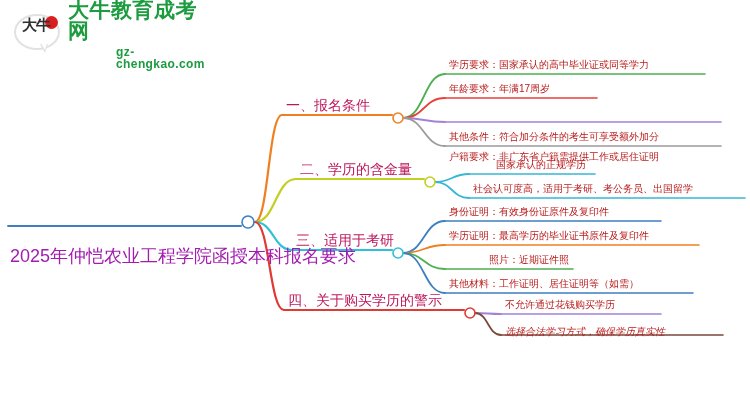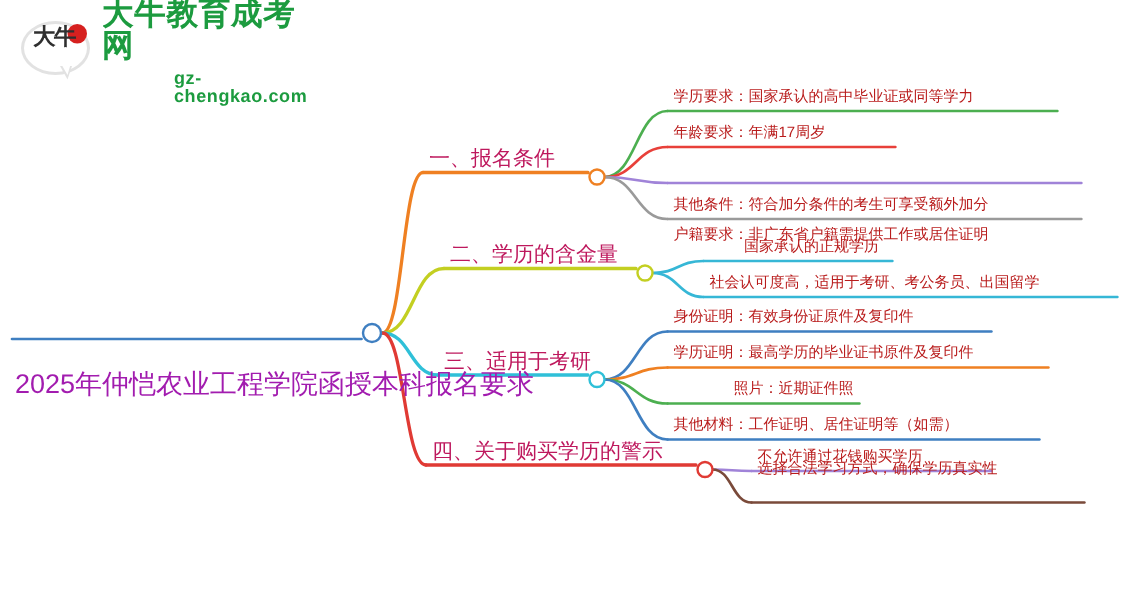--- a/index.html
+++ b/index.html
@@ -204,14 +204,14 @@
     <div class="node-label branch-label" style="left: 300px; top: 162px;">二、学历的含金量</div>
     <div class="node-label leaf-label" style="left: 473px; top: 157px; margin-left: 23px;">国家承认的正规学历</div>
     <div class="node-label leaf-label" style="left: 473px; top: 181px;">社会认可度高，适用于考研、考公务员、出国留学</div>
     <div class="node-label branch-label" style="left: 296px; top: 233px;">三、适用于考研</div>
     <div class="node-label leaf-label" style="left: 449px; top: 204px; text-align: right;">身份证明：有效身份证原件及复印件</div>
     <div class="node-label leaf-label" style="left: 449px; top: 228px;">学历证明：最高学历的毕业证书原件及复印件</div>
     <div class="node-label leaf-label" style="left: 449px; top: 252px; margin-left: 40px;">照片：近期证件照</div>
     <div class="node-label leaf-label" style="left: 449px; top: 276px;">其他材料：工作证明、居住证明等（如需）</div>
     <div class="node-label branch-label" style="left: 288px; top: 293px;">四、关于购买学历的警示</div>
     <div class="node-label leaf-label" style="left: 505px; top: 297px;">不允许通过花钱购买学历</div>
-    <div class="node-label leaf-label" style="left: 505px; top: 305px;">选择合法学习方式，确保学历真实性</div>
+    <div class="node-label leaf-label" style="left: 505px; top: 324px; font-style: italic;">选择合法学习方式，确保学历真实性</div>
   </div>
 
 </body></html>

